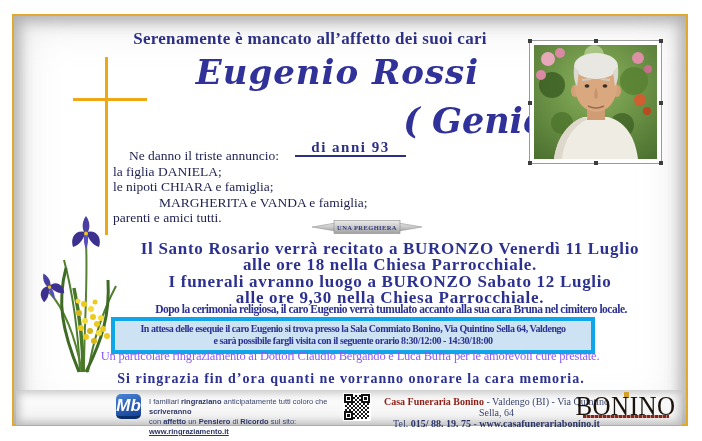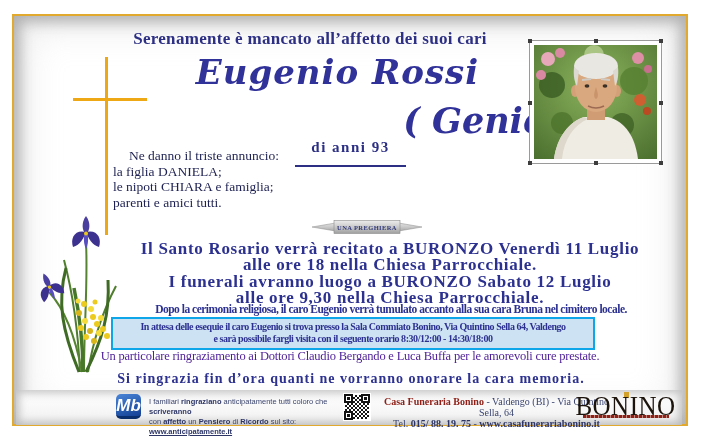--- a/index.html
+++ b/index.html
@@ -22,21 +22,21 @@
     font-weight:bold; font-size:17px; letter-spacing:.3px; color:#2c2f84; }
 
   .name { left:110px; top:47px; width:455px; text-align:center;
     font-family:"DejaVu Serif", serif; font-style:italic; font-weight:bold;
     font-size:34px; line-height:50px; letter-spacing:1px; color:#31319a; }
   .nickname { left:120px; top:100px; width:455px; text-align:right;
     font-family:"DejaVu Serif", serif; font-style:italic; font-weight:bold;
     font-size:35px; color:#31319a; }
   .age { left:123px; top:138px; width:455px; text-align:center; }
   .age span { font-weight:bold; font-size:15px; letter-spacing:1.5px; color:#2c2f84;
-    border-bottom:2px solid #2c2f84; padding:0 16px 10px; }
+    border-bottom:2px solid #2c2f84; padding:0 16px 0; }
 
   
   .photo-frame { position:absolute; left:529px; top:40px; width:133px; height:124px;
     background:#fff; border:1px solid #9a9a9a; padding:4px; z-index:3; }
   .photo-frame svg { display:block; width:100%; height:100%; }
   .handle { position:absolute; width:4px; height:4px; background:#3d3d3d; z-index:4; }
 
   .mourners { left:113px; top:148px; width:320px; font-size:13.5px; line-height:15.5px;
     color:#1d2050; z-index:3; }
   .mourners .indent1 { padding-left:16px; }
@@ -48,27 +48,27 @@
   .ribbon { position:absolute; left:312px; top:219px; width:110px; height:16px; z-index:3; }
 
   .ceremony { left:80px; top:241px; width:620px; text-align:center;
     font-weight:bold; font-size:17px; line-height:16.3px; letter-spacing:.7px; color:#2c3190; }
   .ceremony div { white-space:nowrap; }
 
   .burial { left:51px; top:303px; width:680px; text-align:center; white-space:nowrap;
     font-weight:bold; font-size:11.5px; letter-spacing:-.5px; color:#2c3190; }
 
   .visit-box { left:111px; top:317px; width:484px; background:#cde2f3;
-    border:2px solid #0ea5e9; text-align:center; padding:2px 2px 3px;
+    border:4px solid #0ea5e9; text-align:center; padding:2px 2px 3px;
     font-weight:bold; font-size:10px; letter-spacing:-.45px; line-height:12px;
     color:#2c3190; overflow:hidden; }
   .visit-box div { white-space:nowrap; }
 
   .thanks-doctors { left:35px; top:349px; width:630px; text-align:center; white-space:nowrap;
-    font-size:12.5px; letter-spacing:-.2px; color:#4c1d95; }
+    font-size:12.5px; letter-spacing:-.2px; color:#8b5cf6; }
 
   .thanks-general { left:51px; top:371px; width:600px; text-align:center; white-space:nowrap;
     font-weight:bold; font-size:14px; letter-spacing:1px; color:#2c3190; }
 
   .flowers { position:absolute; left:22px; top:210px; width:118px; height:164px; z-index:2; }
 
   
   .footer { position:absolute; left:16px; top:390px; width:666px; height:35px;
     background:linear-gradient(#ffffff,#f1f1f1);
     box-shadow: inset 0 0 9px 3px rgba(120,120,120,.45); z-index:3; }
@@ -158,20 +158,21 @@
     <div class="handle" style="right:-2px;top:60px"></div>
     <div class="handle" style="left:-2px;bottom:-2px"></div>
     <div class="handle" style="left:64px;bottom:-2px"></div>
     <div class="handle" style="right:-2px;bottom:-2px"></div>
   </div>
 
   <div class="txt mourners">
     <div class="indent1">Ne danno il triste annuncio:</div>
     <div>la figlia DANIELA;</div>
     <div>le nipoti CHIARA e famiglia;</div>
+    <div class="indent2">MARGHERITA e VANDA e famiglia;</div>
     <div>parenti e amici tutti.</div>
   </div>
 
 
   <svg class="ribbon" viewBox="0 0 110 16">
     <defs>
       <linearGradient id="rg" x1="0" y1="0" x2="0" y2="1">
         <stop offset="0" stop-color="#ececec"></stop>
           <stop offset=".5" stop-color="#c9c9c9"></stop>
           <stop offset="1" stop-color="#9f9f9f"></stop>
@@ -239,21 +240,21 @@
         <circle cx="85" cy="126" r="3" fill="#ecca1e"></circle>
       <circle cx="56" cy="91" r="2.5" fill="#f6dc3a"></circle>
         <circle cx="73" cy="92" r="2.5" fill="#ecca1e"></circle>
     </g>
   </svg>
 
   <div class="footer">
     <div class="mb-logo">Mb</div>
     <div class="notice">
       <div><span>I familiari </span><b>ringraziano</b><span> anticipatamente tutti coloro che </span><b>scriveranno</b></div>
-      <div><span>con </span><b>affetto</b><span> un </span><b>Pensiero</b><span> di </span><b>Ricordo</b><span> sul sito: </span><span class="site">www.anticipatamente.it</span></div>
+      <div><span>con </span><b>affetto</b><span> un </span><b>Pensiero</b><span> di </span><b>Ricordo</b><span> sul sito: </span><span class="site">www.ringraziamento.it</span></div>
     </div>
     <div class="qr">
       <div class="qr-noise"></div>
       <div class="qr-finder qr-f1"></div>
       <div class="qr-finder qr-f2"></div>
       <div class="qr-finder qr-f3"></div>
     </div>
     <div class="company">
       <div><span class="cname">Casa Funeraria Bonino</span><span> - Valdengo (BI) - Via Quintino Sella, 64</span></div>
       <div><span>Tel. </span><span class="ctel">015/ 88. 19. 75</span><span> - </span><span class="csite">www.casafunerariabonino.it</span></div>

